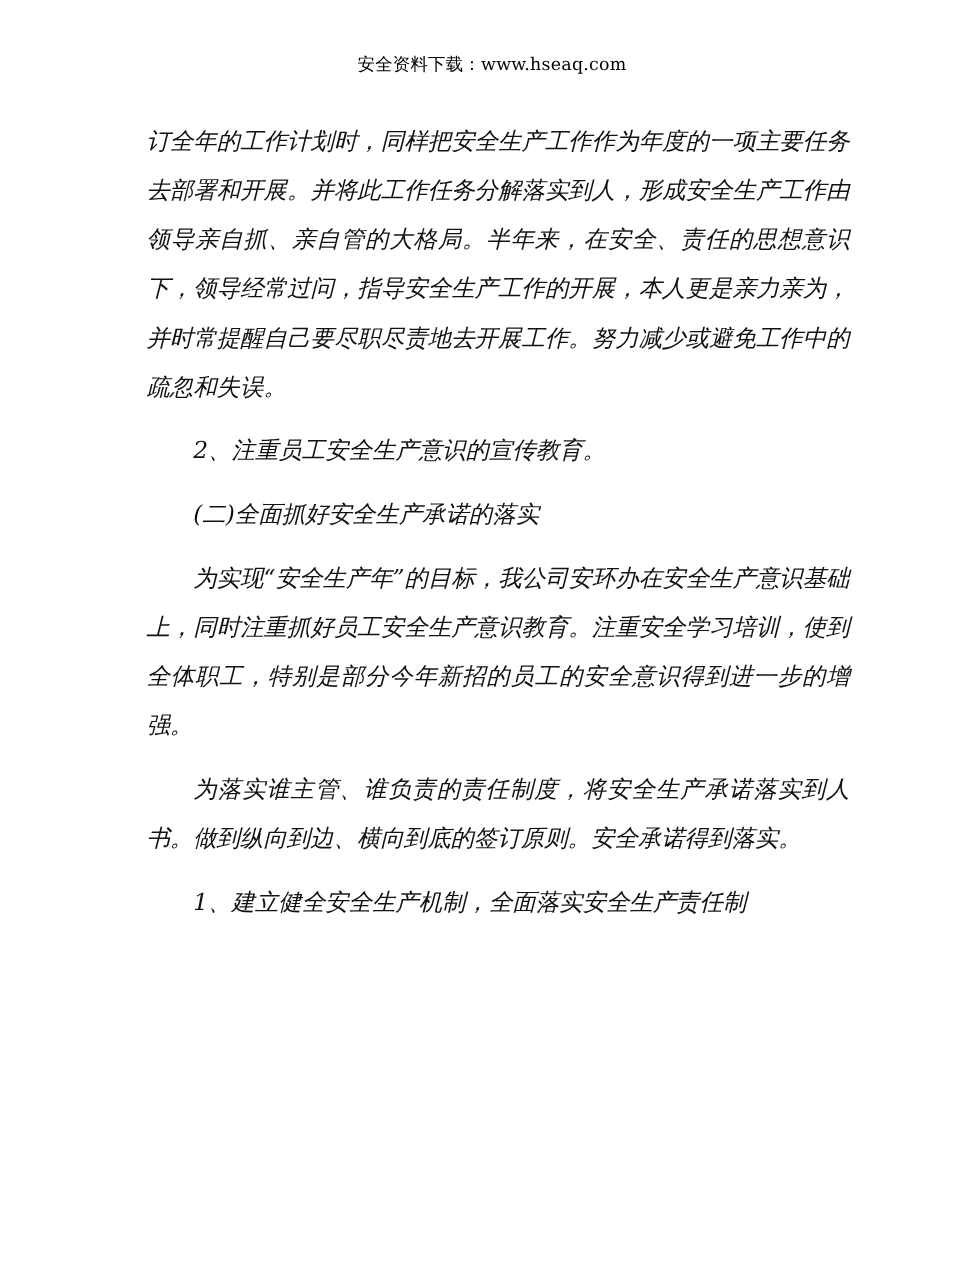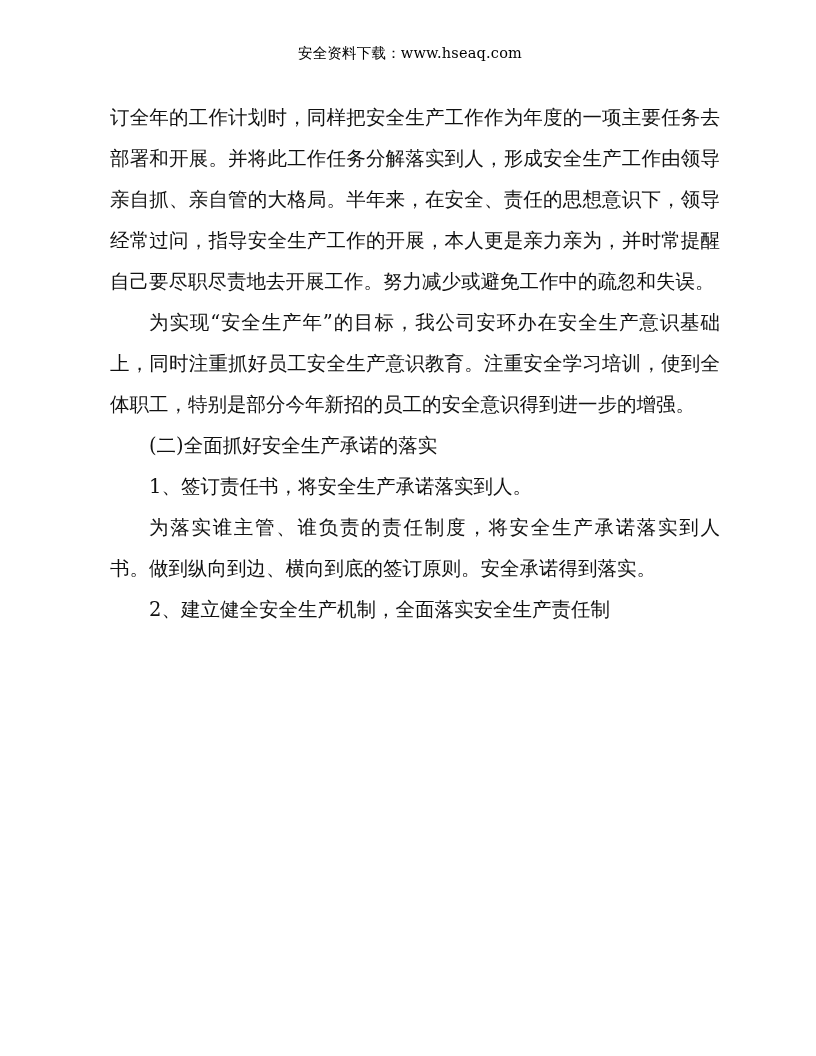--- a/index.html
+++ b/index.html
@@ -32,37 +32,38 @@
   }
   .body-text {
     font-family: "DejaVu Serif", serif;
     font-size: 19.5px;
     line-height: 41px;
     color: #111;
     text-align: justify;
     text-justify: inter-ideograph;
   }
   .para {
-    margin: 0;
+    margin: 12px;
     text-indent: 0;
     white-space: normal;
+    font-style: italic;
   }
   .para.indent {
     text-indent: 2em;
   }
 </style>
 </head>
 <body>
 
 <div class="page">
 
   <div class="header">安全资料下载：www.hseaq.com</div>
 
   <div class="body-text">
     <p class="para">订全年的工作计划时，同样把安全生产工作作为年度的一项主要任务去部署和开展。并将此工作任务分解落实到人，形成安全生产工作由领导亲自抓、亲自管的大格局。半年来，在安全、责任的思想意识下，领导经常过问，指导安全生产工作的开展，本人更是亲力亲为，并时常提醒自己要尽职尽责地去开展工作。努力减少或避免工作中的疏忽和失误。</p>
+    <p class="para indent">2、注重员工安全生产意识的宣传教育。</p>
+    <p class="para indent">(二)全面抓好安全生产承诺的落实</p>
     <p class="para indent">为实现“安全生产年”的目标，我公司安环办在安全生产意识基础上，同时注重抓好员工安全生产意识教育。注重安全学习培训，使到全体职工，特别是部分今年新招的员工的安全意识得到进一步的增强。</p>
-    <p class="para indent">(二)全面抓好安全生产承诺的落实</p>
-    <p class="para indent">1、签订责任书，将安全生产承诺落实到人。</p>
     <p class="para indent">为落实谁主管、谁负责的责任制度，将安全生产承诺落实到人 书。做到纵向到边、横向到底的签订原则。安全承诺得到落实。</p>
-    <p class="para indent">2、建立健全安全生产机制，全面落实安全生产责任制</p>
+    <p class="para indent">1、建立健全安全生产机制，全面落实安全生产责任制</p>
   </div>
 
 </div>
 
 </body></html>

